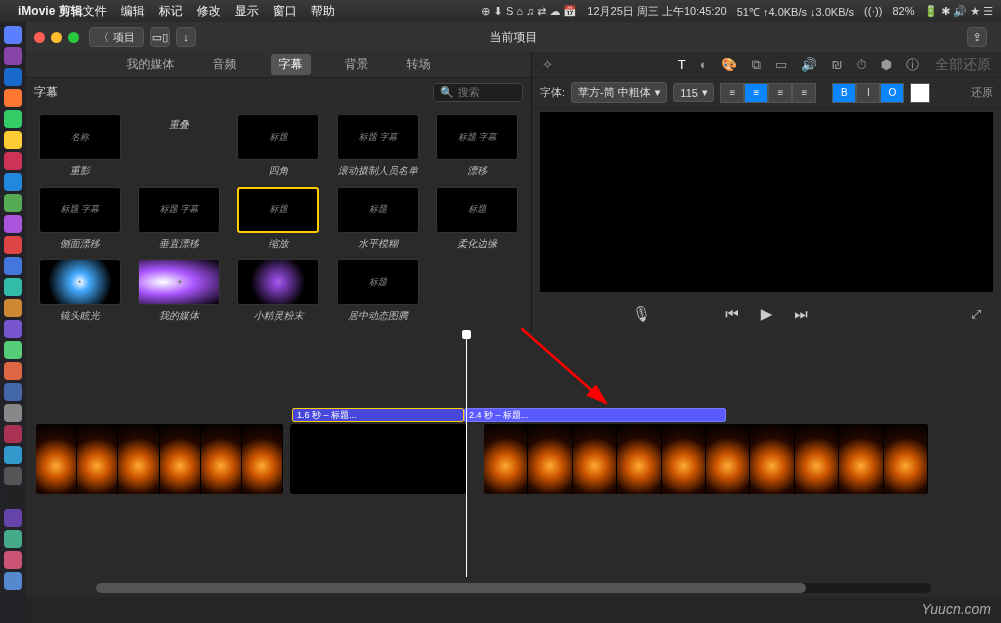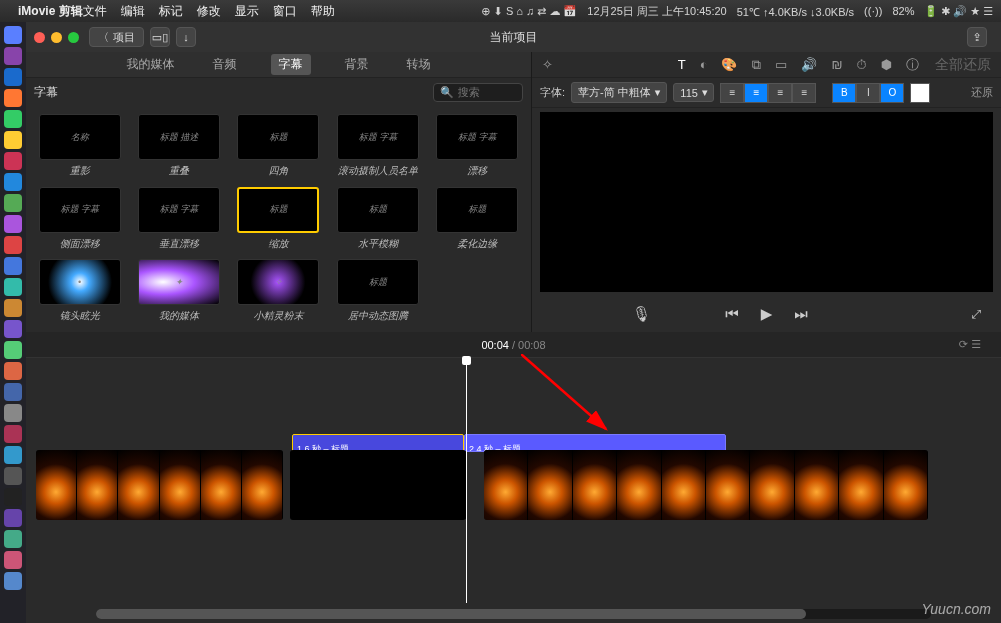--- a/index.html
+++ b/index.html
@@ -59,21 +59,21 @@
 .transport .fs { position: absolute; right: 20px; font-size: 12px; }
 
 
 .timeline { position: absolute; left: 26px; right: 0; top: 332px; bottom: 0; background: #252525; }
 .tl-head { height: 26px; display: flex; align-items: center; justify-content: center; font-size: 11px; color: #888; border-bottom: 1px solid #333; position: relative; }
 .tl-head .cur { color: #fff; }
 .tl-body { position: relative; height: calc(100% - 26px); background: #2a2a2a; }
 .playhead { position: absolute; left: 440px; top: 0; bottom: 20px; width: 1px; background: #fff; z-index: 20; }
 .playhead::before { content:''; position:absolute; top:-2px; left:-4px; width:9px; height:9px; background:#fff; border-radius:2px; }
 .title-track { position: absolute; top: 76px; height: 14px; }
-.title-clip { position: absolute; height: 14px; background: #5a5aff; border-radius: 2px; font-size: 9px; color: #fff; padding: 8px 4px; overflow: hidden; white-space: nowrap; border: 1px solid #7a7aff; }
+.title-clip { position: absolute; height: 14px; background: #5a5aff; border-radius: 2px; font-size: 9px; color: #fff; padding: 0 4px; overflow: hidden; white-space: nowrap; border: 1px solid #7a7aff; }
 .title-clip.sel { border: 1px solid #ffcc00; background: #4848dd; }
 .video-track { position: absolute; top: 92px; height: 82px; }
 .vclip { position: absolute; height: 70px; background: #1a1a1a; border-radius: 3px; overflow: hidden; display: flex; }
 .vclip .frame { flex:1; background: radial-gradient(circle at 50% 60%, #ffaa33 0%, #cc5500 25%, #220800 60%, #000 100%); border-right: 1px solid #000; }
 .vclip.black .frame { background: #000; }
 .arrow { position: absolute; left: 495px; top: -4px; z-index: 25; }
 .hscroll { position: absolute; bottom: 4px; left: 70px; right: 70px; height: 10px; background: #1a1a1a; border-radius: 5px; }
 .hscroll .thumb { position: absolute; left: 0; width: 85%; height: 100%; background: #555; border-radius: 5px; }
 .watermark { position: absolute; right: 10px; bottom: 6px; color: rgba(255,255,255,0.6); font-size: 14px; font-style: italic; font-weight: normal; z-index: 60; }
 </style>
@@ -160,21 +160,20 @@
         <span>🔍</span>
         <input placeholder="搜索" style="">
       </div>
     </div>
     <div class="grid" id="title-grid">
         <div class="gcell">
           <div class="gthumb">名称</div>
           <div class="glabel">重影</div>
         </div>
         <div class="gcell">
-          <div class="gthumb">标题 描述</div>
           <div class="glabel">重叠</div>
         </div>
         <div class="gcell">
           <div class="gthumb">标题</div>
           <div class="glabel">四角</div>
         </div>
         <div class="gcell">
           <div class="gthumb">标题 字幕</div>
           <div class="glabel">滚动摄制人员名单</div>
         </div>
@@ -265,26 +264,20 @@
       <span class="t-ic mic">🎙</span>
       <span class="t-ic">⏮</span>
       <span class="t-ic">▶</span>
       <span class="t-ic">⏭</span>
       <span class="t-ic fs">⤢</span>
     </div>
   </div>
 </div>
 
 <div class="timeline">
-  <div class="tl-head">
-    <span class="cur">00:04</span>
-    <span>&nbsp;/&nbsp;</span>
-    <span>00:08</span>
-    <span style="position:absolute;right:20px;color:#888">⟳ ☰</span>
-  </div>
   <div class="tl-body">
     <svg class="arrow" width="120" height="110">
       <defs>
           <marker id="ah" markerWidth="10" markerHeight="10" refX="8" refY="3" orient="auto">
             <path d="M0,0 L0,6 L9,3 z" fill="red"></path>
           </marker>
         </defs>
       <line x1="0" y1="0" x2="85" y2="75" stroke="red" stroke-width="2.5" marker-end="url(#ah)"></line>
     </svg>
     <div class="playhead"></div>

